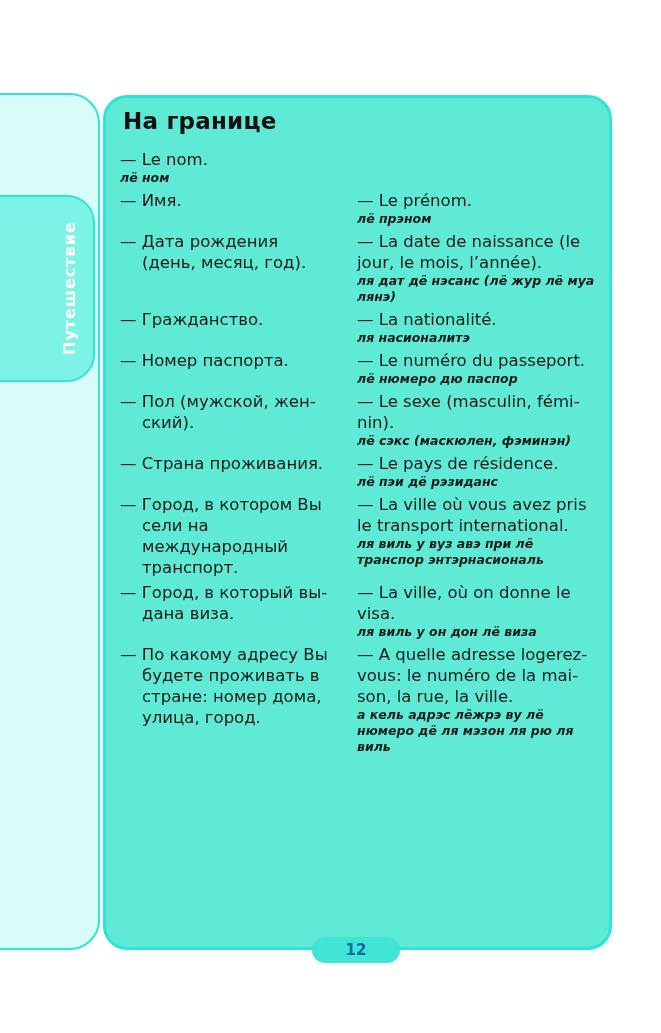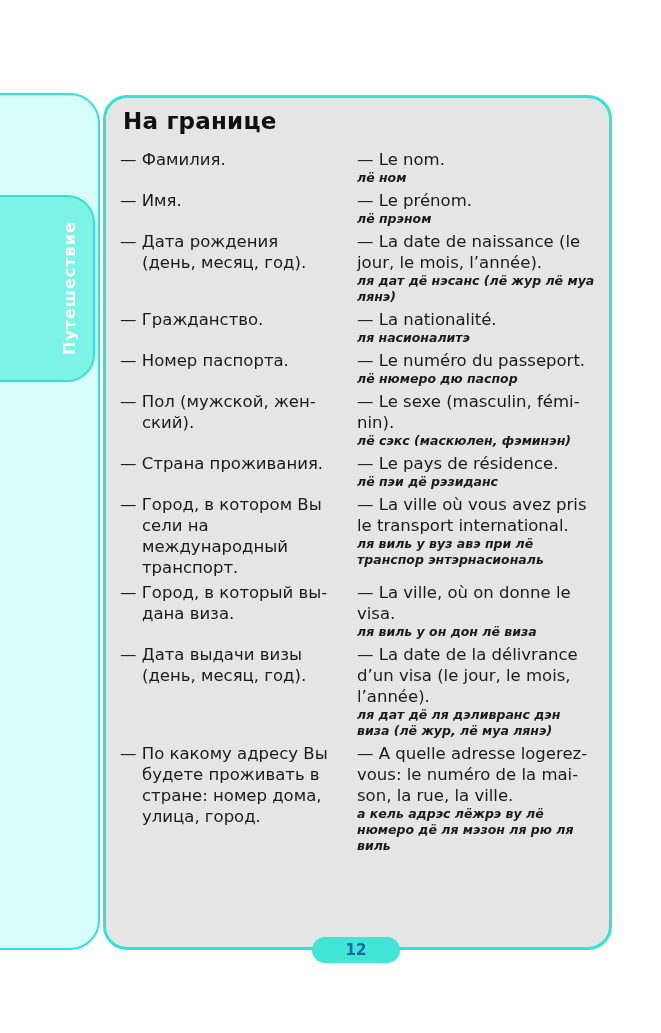--- a/index.html
+++ b/index.html
@@ -22,21 +22,21 @@
     border-radius:0 28px 28px 0;
   }
   .tab-label {
     position:absolute; right:14px; top:0; height:100%;
     display:flex; align-items:center; justify-content:center;
     writing-mode:vertical-rl; transform:rotate(180deg);
     color:#ffffff; font-weight:bold; font-size:16px; letter-spacing:1px;
   }
   .card {
     position:absolute; left:103px; top:95px; width:509px; height:855px;
-    background:#e5e5e5;
+    background:#5eead4;
     border:3px solid var(--teal_border, #2ee4d6);
     border-radius:24px;
     padding:10px 12px 0 14px;
   }
   .card-title {
     font-size:23px; font-weight:bold; letter-spacing:0.2px;
     margin:0 0 15px 3px; color:#111111;
   }
   .row {
     display:grid; grid-template-columns:208px 240px; column-gap:29px;
@@ -61,21 +61,20 @@
 <div class="side-strip"></div>
 
 <div class="side-tab">
   <span class="tab-label">Путешествие</span>
 </div>
 
 <div class="card">
   <h1 class="card-title">На границе</h1>
   <div class="rows">
   <div class="row">
-    <div class="ru">— Фамилия.</div>
     <div class="fr-block">
       <div class="fr">— Le nom.</div>
       <div class="tr">лё ном</div>
     </div>
   </div>
 
   <div class="row">
     <div class="ru">— Имя.</div>
     <div class="fr-block">
       <div class="fr">— Le prénom.</div>
@@ -133,27 +132,20 @@
   </div>
 
   <div class="row">
     <div class="ru">— Город, в который вы­дана виза.</div>
     <div class="fr-block">
       <div class="fr">— La ville, où on donne le visa.</div>
       <div class="tr">ля виль у он дон лё виза</div>
     </div>
   </div>
 
-  <div class="row">
-    <div class="ru">— Дата выдачи визы (день, месяц, год).</div>
-    <div class="fr-block">
-      <div class="fr">— La date de la délivrance d’un visa (le jour, le mois, l’année).</div>
-      <div class="tr">ля дат дё ля дэливранс дэн виза (лё жур, лё муа лянэ)</div>
-    </div>
-  </div>
 
   <div class="row">
     <div class="ru">— По какому адресу Вы будете проживать в стране: номер дома, улица, город.</div>
     <div class="fr-block">
       <div class="fr">— A quelle adresse logerez-vous: le numéro de la mai­son, la rue, la ville.</div>
       <div class="tr">а кель адрэс лёжрэ ву лё нюмеро дё ля мэзон ля рю ля виль</div>
     </div>
   </div>
 </div>
 </div>

